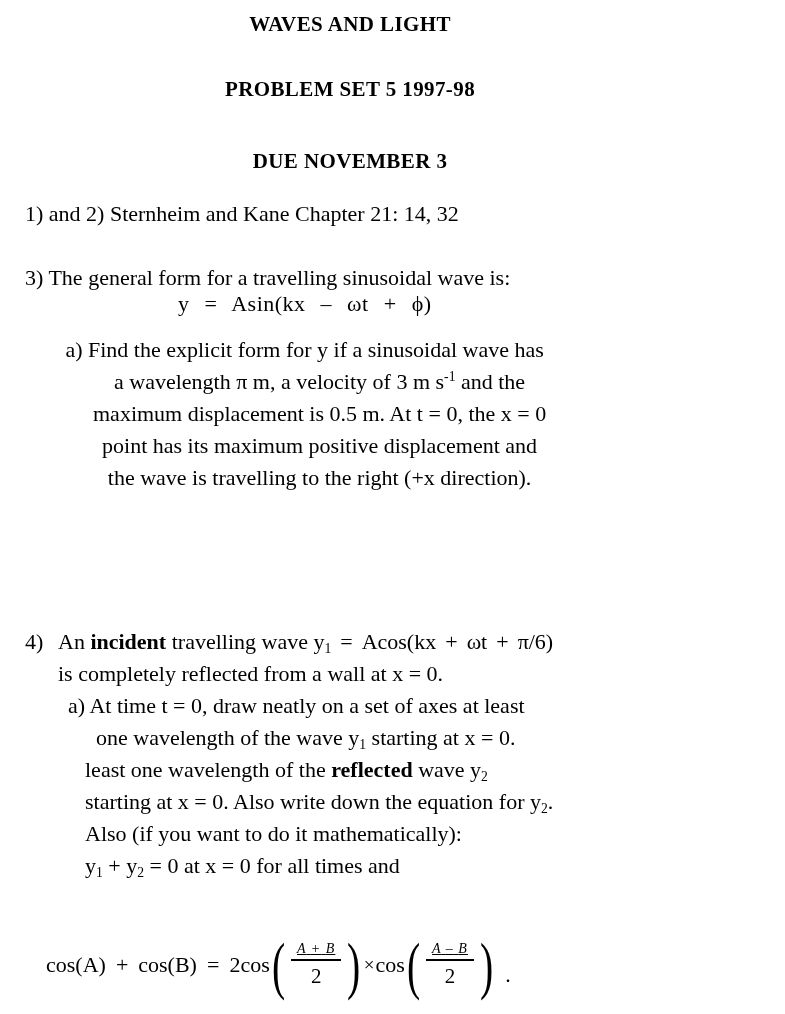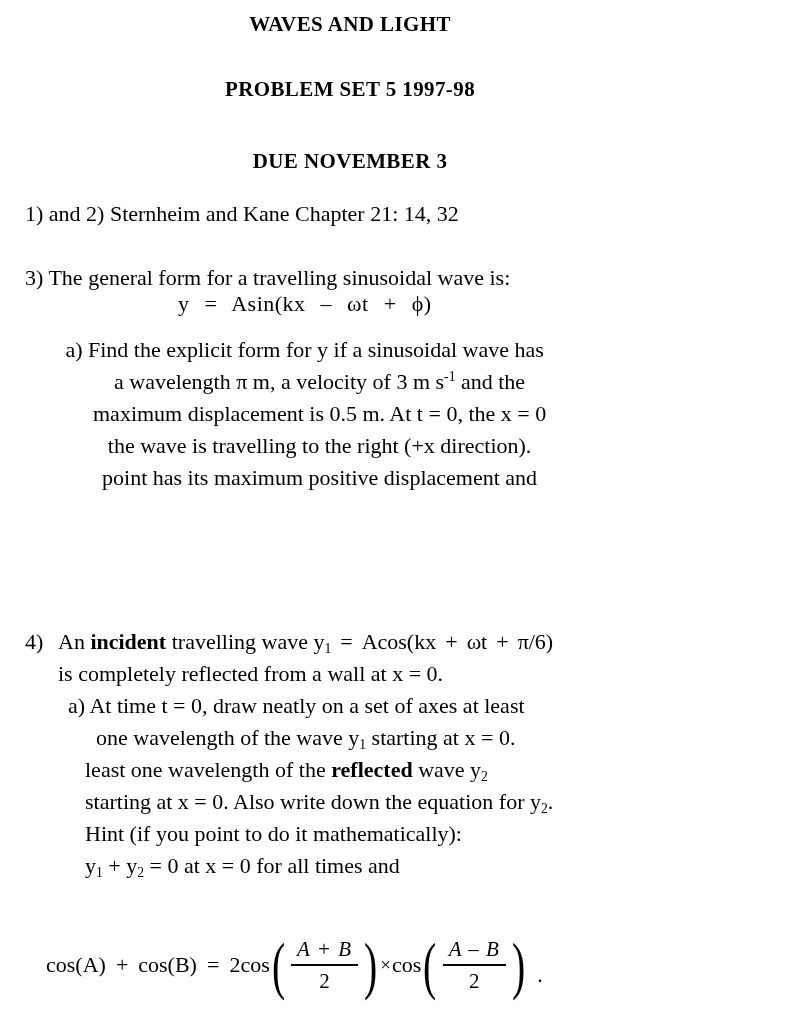--- a/index.html
+++ b/index.html
@@ -115,23 +115,24 @@
   .frac {
     display: inline-block;
     text-align: center;
     vertical-align: middle;
     margin: 0 4px;
     position: relative;
   }
   .frac .numer {
     display: block;
     font-style: italic;
-    font-size: 21px;
+    font-size: 14px;
     padding: 0 6px 1px 6px;
     letter-spacing: 1px;
+    text-decoration: underline;
   }
   .frac .bar {
     display: block;
     height: 2px;
     background: #000;
     margin: 1px 0 2px 0;
   }
   .frac .denom {
     display: block;
     font-size: 21px;
@@ -167,22 +168,22 @@
 
   <div class="block" id="item-3a">
     <span class="line">
       <span>a)</span>
       <span>Find the explicit form for y if a sinusoidal wave has</span>
     </span>
     <span class="line cont">
       <span>a wavelength π m, a velocity of 3 m s</span><sup class="sup">-1</sup><span> and the</span>
     </span>
     <span class="line cont">maximum displacement is 0.5 m. At t = 0, the x = 0</span>
+    <span class="line cont">point has its maximum positive displacement and</span>
     <span class="line cont">the wave is travelling to the right (+x direction).</span>
-    <span class="line cont">point has its maximum positive displacement and</span>
   </div>
 
 
   <div class="block" id="item-4-stem">
     <span class="line">
       <span class="num">4)</span><span>An </span><b class="bold">incident</b><span> travelling wave </span><span><span>y</span><sub class="sub">1</sub><span class="opsp"></span><span>=</span><span class="opsp"></span><span>Acos(kx</span><span class="opsp"></span><span>+</span><span class="opsp"></span><span>ωt</span><span class="opsp"></span><span>+</span><span class="opsp"></span><span>π/6)</span></span>
     </span>
     <span class="line cont">is completely reflected from a wall at x = 0.</span>
   </div>
 
@@ -196,21 +197,21 @@
     </span>
   </div>
 
   <div class="block" id="item-4b">
     <span class="line cont">
       <span>least one wavelength of the </span><b class="bold">reflected</b><span> wave y</span><sub class="sub">2</sub>
     </span>
     <span class="line cont">
       <span>starting at x = 0. Also write down the equation for y</span><sub class="sub">2</sub><span>.</span>
     </span>
-    <span class="line cont">Hint (if you point to do it mathematically):</span>
+    <span class="line cont">Also (if you want to do it mathematically):</span>
     <span class="line cont">
       <span>y</span><sub class="sub">1</sub><span> + y</span><sub class="sub">2</sub><span> = 0 at x = 0 for all times and</span>
     </span>
   </div>
 
   <div id="eq-trig-identity">
     <span class="tok">cos(A)</span>
       <span class="sp"></span>
     <span class="tok">+</span>
       <span class="sp"></span>

